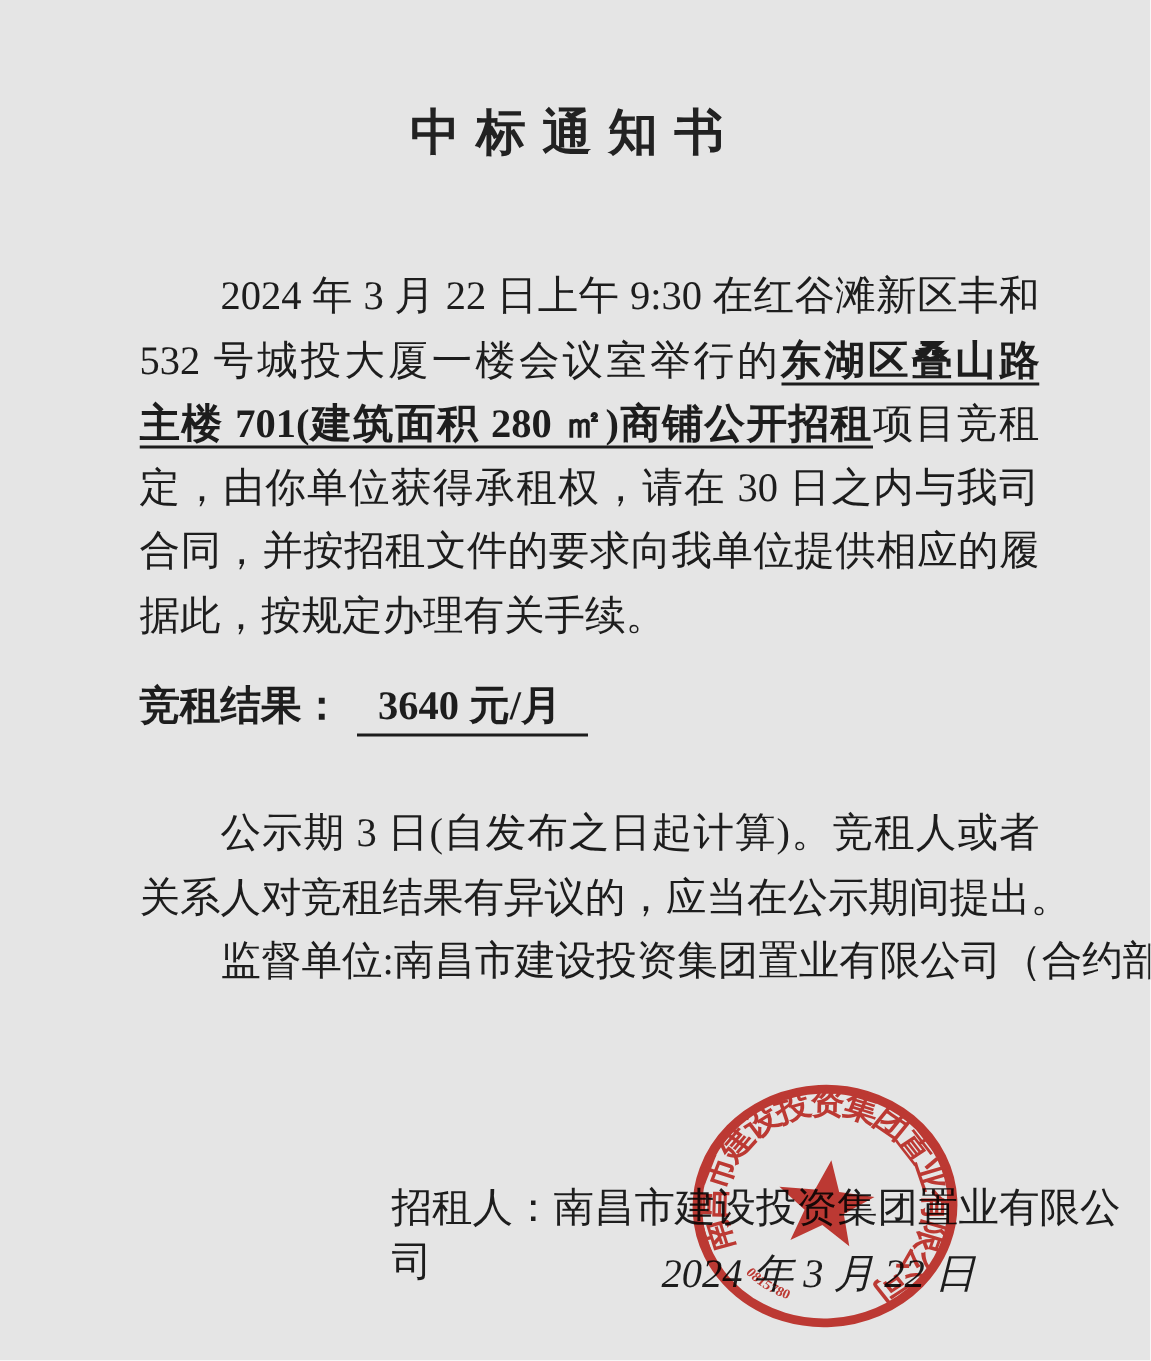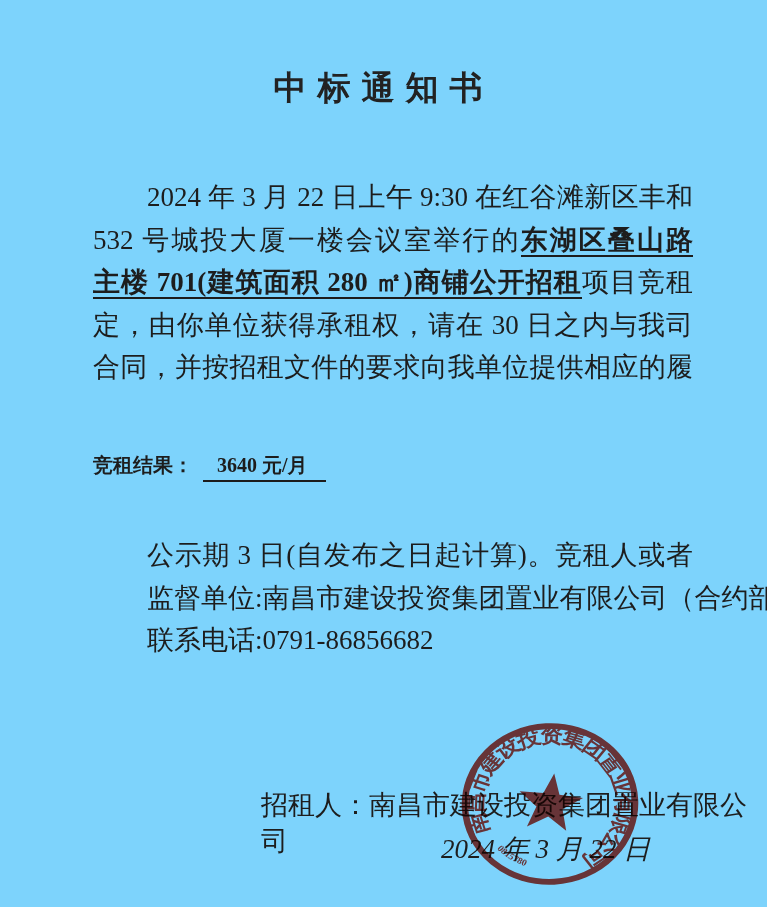--- a/index.html
+++ b/index.html
@@ -1,20 +1,20 @@
 <!DOCTYPE html>
 <html><head>
 <meta charset="utf-8">
 <style>
   html,body{margin:0;padding:0;background:#ffffff;}
   .page{
     position:relative;
     width:767px;height:907px;
     margin:0 auto;
-    background:#7dd3fc;
+    background:#e5e5e5;
     overflow:hidden;
     font-family:"Liberation Serif","DejaVu Serif",serif;
     color:#1d1d1d;
   }
   .doc-title{
     position:absolute;top:44px;left:0;width:100%;
     text-align:center;
     font-size:33px;font-weight:bold;
     letter-spacing:11px;
     color:#222;
@@ -37,21 +37,21 @@
   }
   .tline.just{white-space:normal;text-align:justify;text-align-last:justify;height:42.5px;overflow:hidden;}
   .tline.ind{text-indent:54px;}
   .bu{
     font-weight:bold;
     border-bottom:2.5px solid #1c1c1c;
     padding-bottom:0px;
   }
   .result-line{
     position:absolute;top:452px;left:93px;
-    font-size:20px;font-weight:bold;
+    font-size:27px;font-weight:bold;
   }
   .result-line .value{
     display:inline-block;
     margin-left:10px;
     padding:0 18px 1px 14px;
     border-bottom:2.5px solid #1c1c1c;
   }
   .lessor-line{
     position:absolute;top:787px;left:261px;
     font-size:27px;
@@ -77,30 +77,31 @@
 
   <h1 class="doc-title">中标通知书</h1>
 
 
   <div class="textblock body-block">
       <div class="tline just ind"><span>2024 年 3 月 22 日上午 9:30 在红谷滩新区丰和中大道</span></div>
       <div class="tline just"><span>532 号城投大厦一楼会议室举行的</span><span class="bu">东湖区叠山路 533 号原民</span></div>
       <div class="tline just"><span class="bu">主楼 701(建筑面积 280 ㎡)商铺公开招租</span><span>项目竞租会，经评</span></div>
       <div class="tline just"><span>定，由你单位获得承租权，请在 30 日之内与我司签订租赁</span></div>
       <div class="tline just"><span>合同，并按招租文件的要求向我单位提供相应的履约保证。</span></div>
+      <div class="tline"><span>据此，按规定办理有关手续。</span></div>
     </div>
 
   <div class="result-line">
     <span>竞租结果：</span><span class="value">3640 元/月</span>
   </div>
 
   <div class="textblock notice-block">
       <div class="tline just ind"><span>公示期 3 日(自发布之日起计算)。竞租人或者其他利害</span></div>
+      <div class="tline"><span>关系人对竞租结果有异议的，应当在公示期间提出。</span></div>
       <div class="tline ind"><span>监督单位:南昌市建设投资集团置业有限公司（合约部）</span></div>
-      <div class="tline ind"><span>联系电话:0791-86856682</span></div>
     </div>
 
   <div class="lessor-line">
     <span>招租人：</span><span>南昌市建设投资集团置业有限公司</span>
   </div>
 
   <div class="date-line">2024 年 3 月 22 日</div>
 
   <svg class="seal" viewBox="-95 -95 190 190" preserveAspectRatio="none" style="color: rgb(207, 48, 40);">
     <circle cx="0" cy="0" r="86" fill="none" stroke="currentColor" stroke-width="6.5"></circle>

